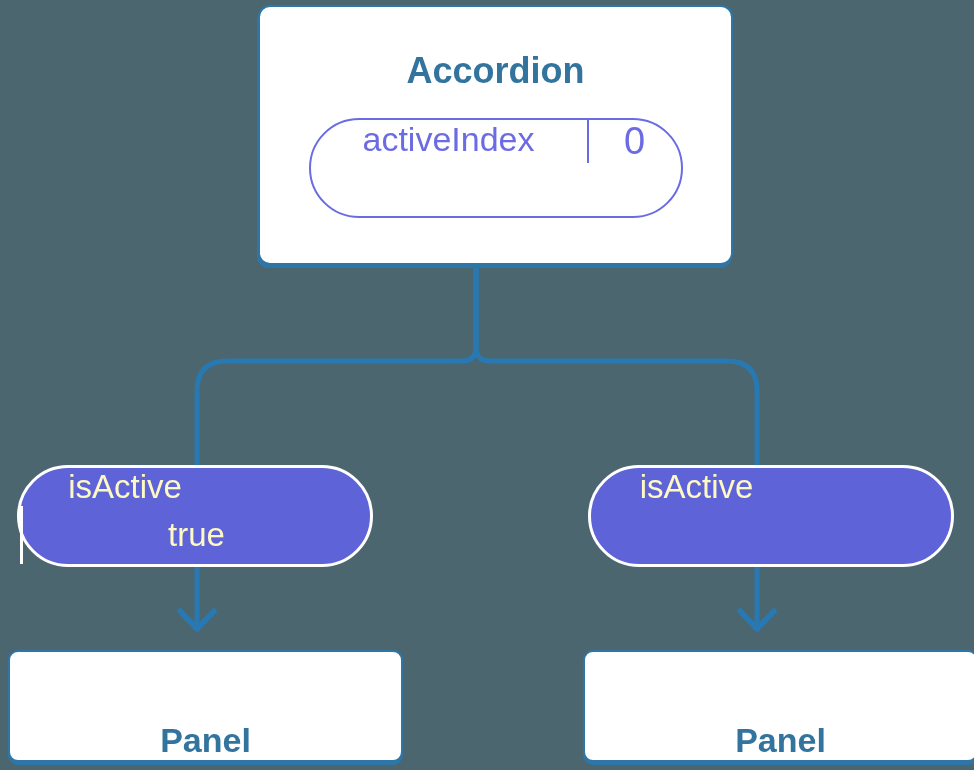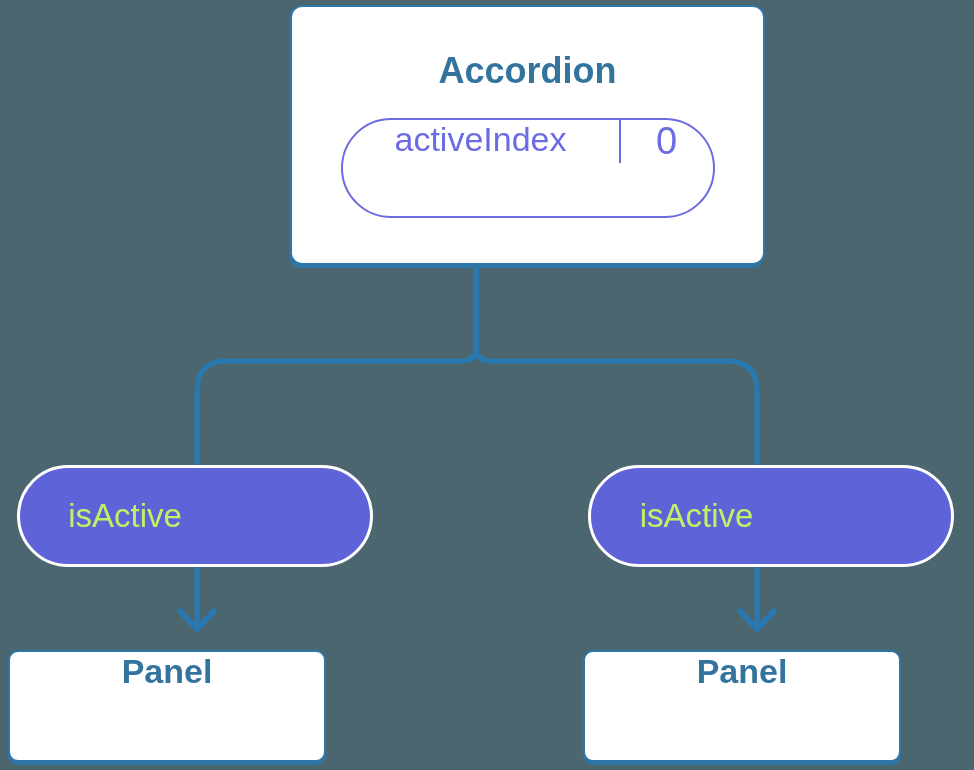--- a/index.html
+++ b/index.html
@@ -41,21 +41,20 @@
     box-shadow: -1px 3px 0 var(--card-blue, #2E76A8);
     z-index: 2;
   }
   .root-card {
     left: 258px; top: 5px;
     width: 475px; height: 260px;
     border-radius: 12px;
     display: flex;
     flex-direction: column;
     align-items: center;
-    margin-left: 32px;
   }
   .root-title {
     margin-top: 42px;
     font-size: 36px;
     line-height: 43px;
     font-weight: 600;
     color: var(--title-blue, #33749F);
   }
   .state-pill {
     margin-top: 26px;
@@ -84,24 +83,25 @@
     font-size: 38px;
     border-left: 2.5px solid var(--pill-outline-purple, #6B6BE3);
   }
   .prop-pill {
     position: absolute;
     box-sizing: border-box;
     height: 102px;
     border: 3px solid #ffffff;
     border-radius: 51px;
     background: var(--pill-purple, #5E63D8);
-    color: #bef264;
+    color: #fef9c3;
     display: flex;
     align-items: stretch;
     z-index: 2;
+    flex-direction: column;
   }
   .prop-pill .seg-name {
     display: flex;
     align-items: center;
     justify-content: center;
     font-size: 33px;
   }
   .prop-pill .seg-value {
     flex: 1;
     display: flex;
@@ -109,26 +109,26 @@
     justify-content: center;
     font-size: 33px;
     border-left: 3px solid #ffffff;
   }
   .pill-left  { left: 17px;  top: 465px; width: 356px; }
   .pill-left  .seg-name { width: 210px; }
   .pill-right { left: 588px; top: 465px; width: 366px; }
   .pill-right .seg-name { width: 211px; }
   .panel-card {
     top: 650px;
-    width: 318px;
+    width: 395px;
     height: 112px;
     border-radius: 10px;
     box-shadow: 0 3px 0 var(--card-blue, #2E76A8);
     display: flex;
-    align-items: flex-start;
+    align-items: flex-end;
     justify-content: center;
   }
   .panel-left  { left: 8px; }
   .panel-right { left: 583px; }
   .panel-title {
     font-size: 34px;
     font-weight: 600;
     color: var(--title-blue, #33749F);
   }
 </style>
@@ -149,20 +149,21 @@
   <div class="card root-card">
     <div class="root-title">Accordion</div>
     <div class="state-pill">
       <div class="seg-name">activeIndex</div>
       <div class="seg-value">0</div>
     </div>
   </div>
 
   <div class="prop-pill pill-left">
     <div class="seg-name">isActive</div>
+    <div class="seg-value">true</div>
   </div>
 
   <div class="prop-pill pill-right">
     <div class="seg-name">isActive</div>
   </div>
 
   <div class="card panel-card panel-left">
     <div class="panel-title">Panel</div>
   </div>
 

